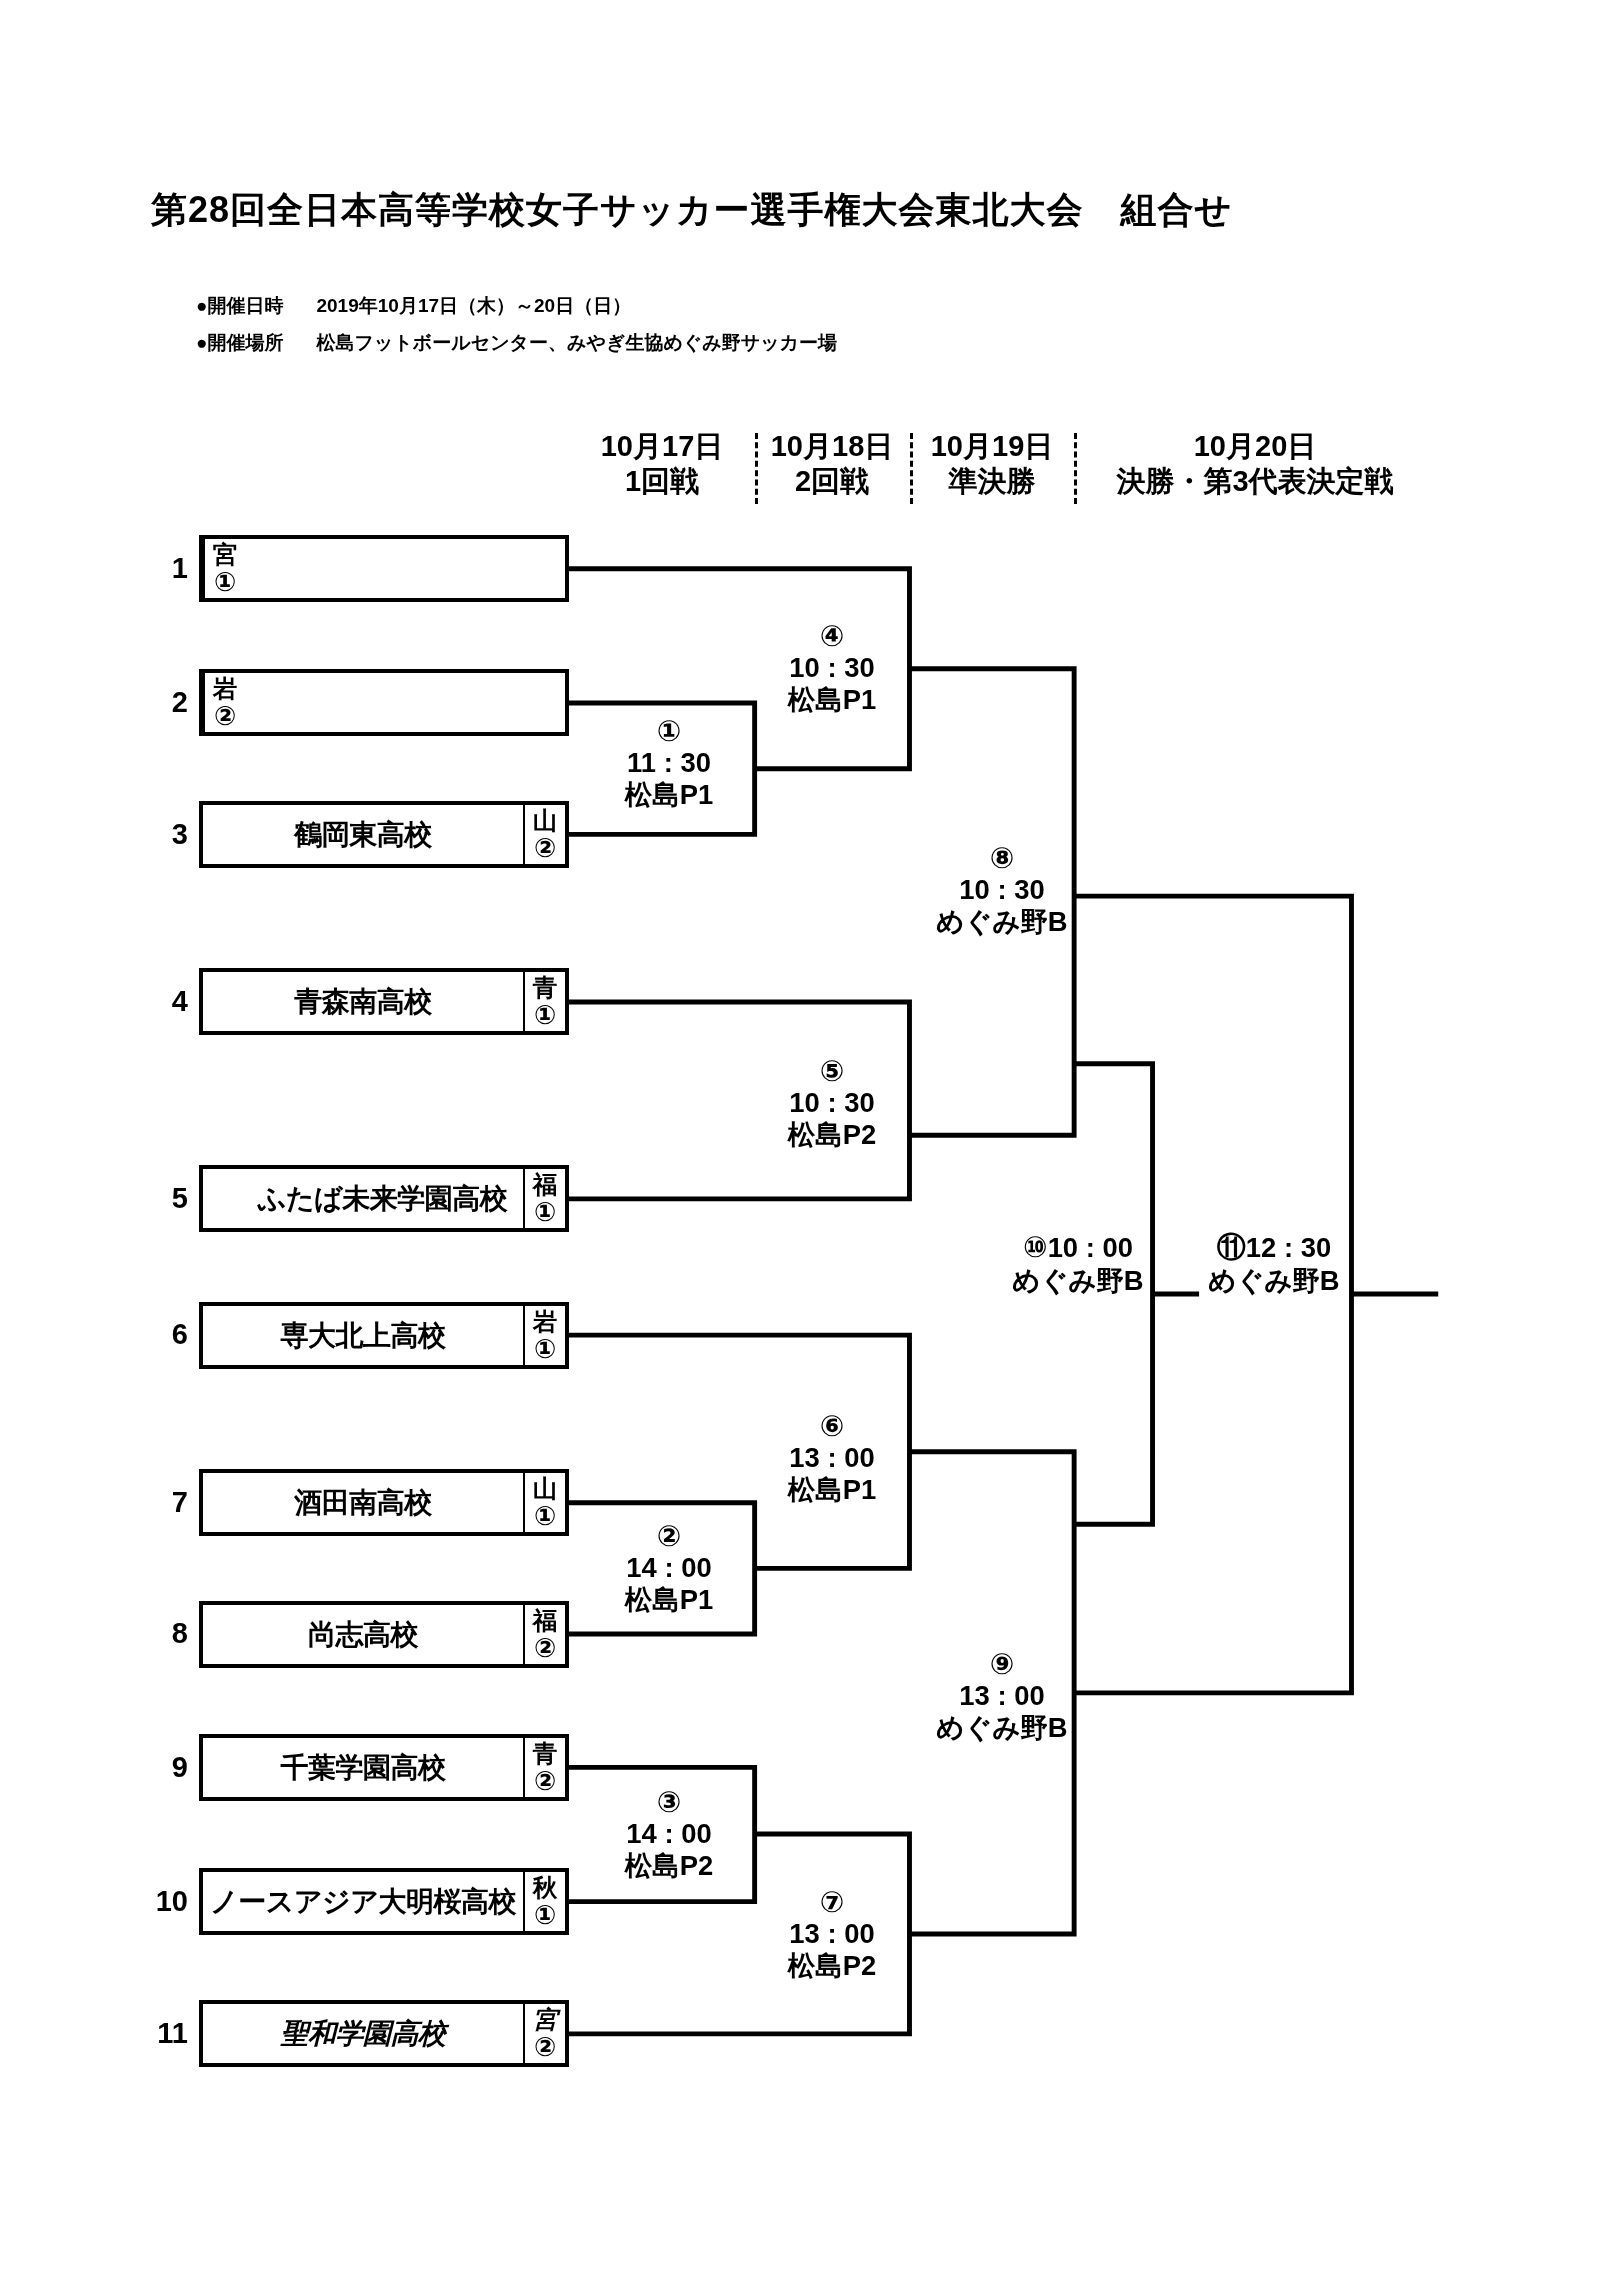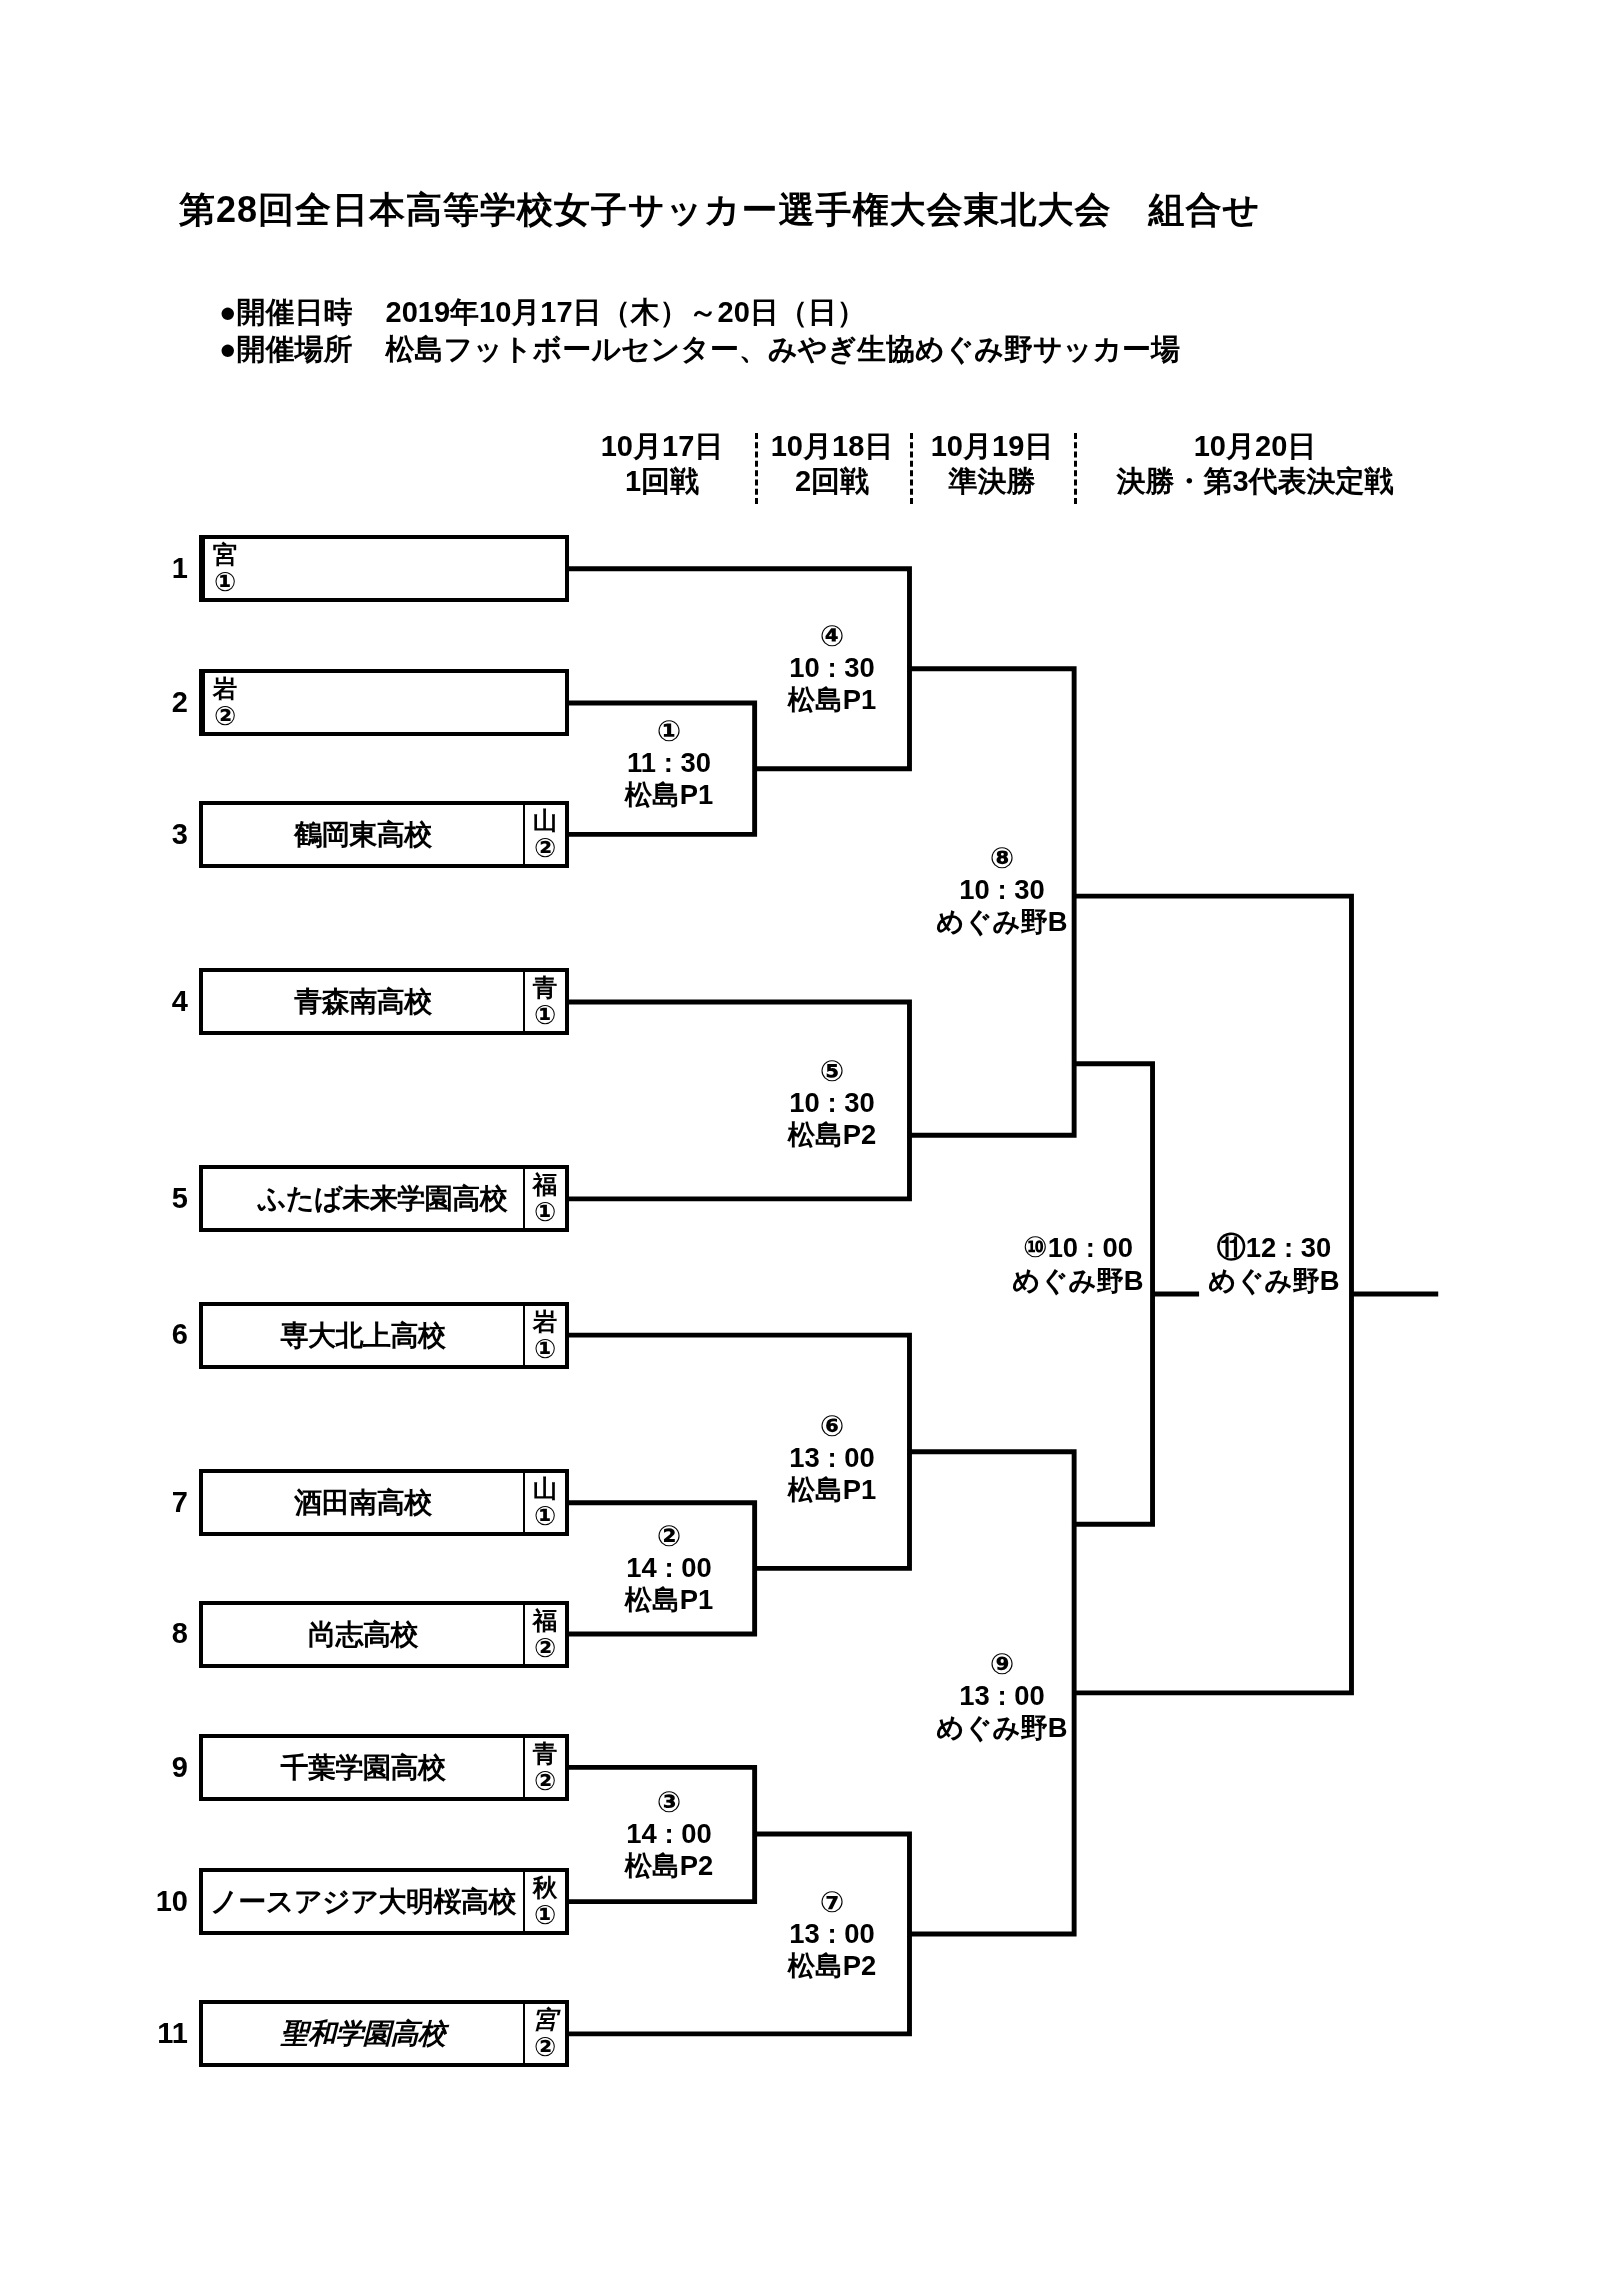--- a/index.html
+++ b/index.html
@@ -1,20 +1,20 @@
 <!DOCTYPE html>
 <html><head>
 <meta charset="utf-8">
 <style>
   html,body{margin:0;padding:0;background:#fff;}
   #page{position:relative;width:1621px;height:2292px;background:#ffffff;color:#000;
         font-family:"Liberation Sans","DejaVu Sans",sans-serif;font-weight:600;overflow:hidden;}
   .title{position:absolute;left:151px;top:186px;font-size:36px;font-weight:700;
-         letter-spacing:1px;white-space:nowrap;margin-left:28px;}
-  .info-line{position:absolute;left:196px;font-size:29px;white-space:nowrap;margin-left:23px;}
+         letter-spacing:1px;white-space:nowrap;}
+  .info-line{position:absolute;left:196px;font-size:19px;white-space:nowrap;}
   .info-line .lbl{margin-right:33px;}
   .info-datetime{top:293px;}
   .info-venue{top:330px;}
   .round-header{position:absolute;top:429px;transform:translateX(-50%);text-align:center;
                 font-size:29px;line-height:35px;white-space:nowrap;}
   .col-sep{position:absolute;top:433px;height:71px;width:0;border-left:3.9px dashed #000;}
   svg.bracket{position:absolute;left:0;top:0;}
   .team-no{position:absolute;width:61px;left:127px;text-align:right;font-size:29px;line-height:41px;}
   .team-box{position:absolute;left:199px;width:370px;height:67px;border:4.9px solid #000;
             box-sizing:border-box;display:flex;align-items:stretch;background:#fff;}

